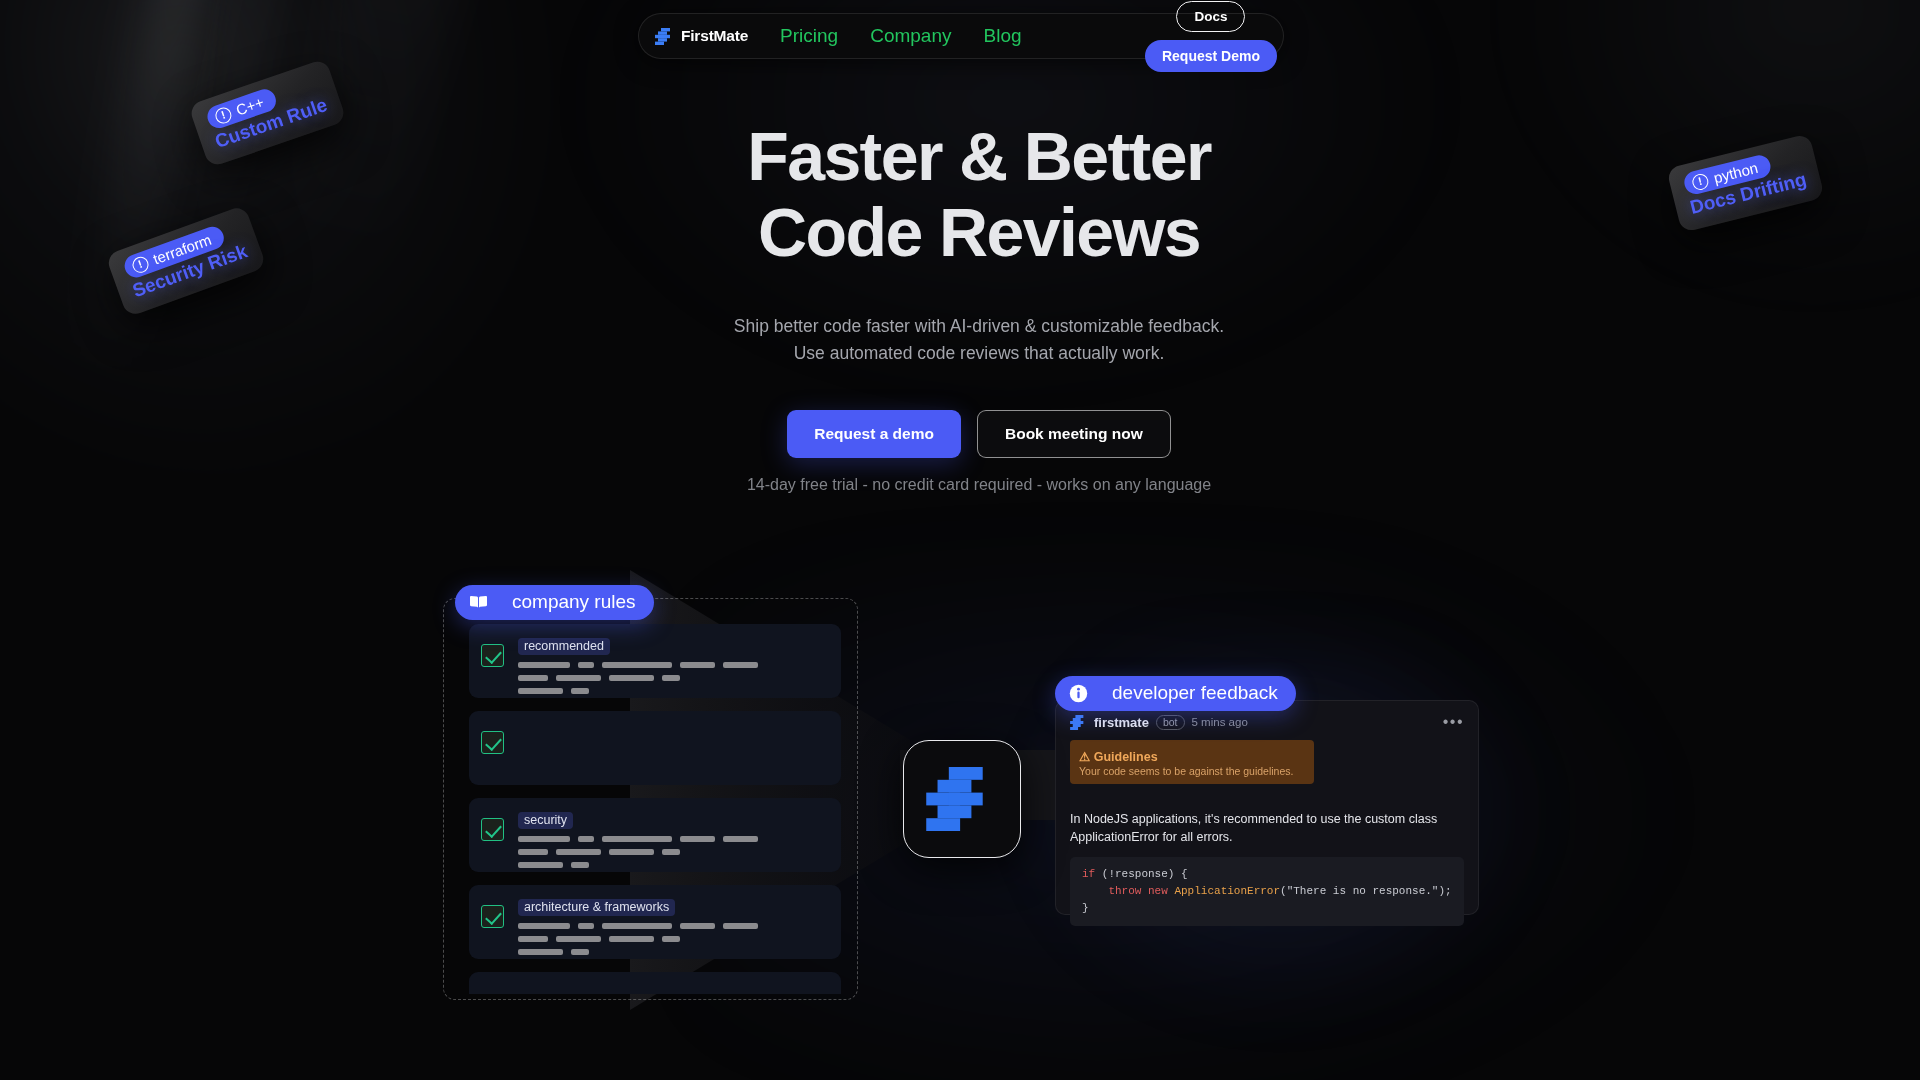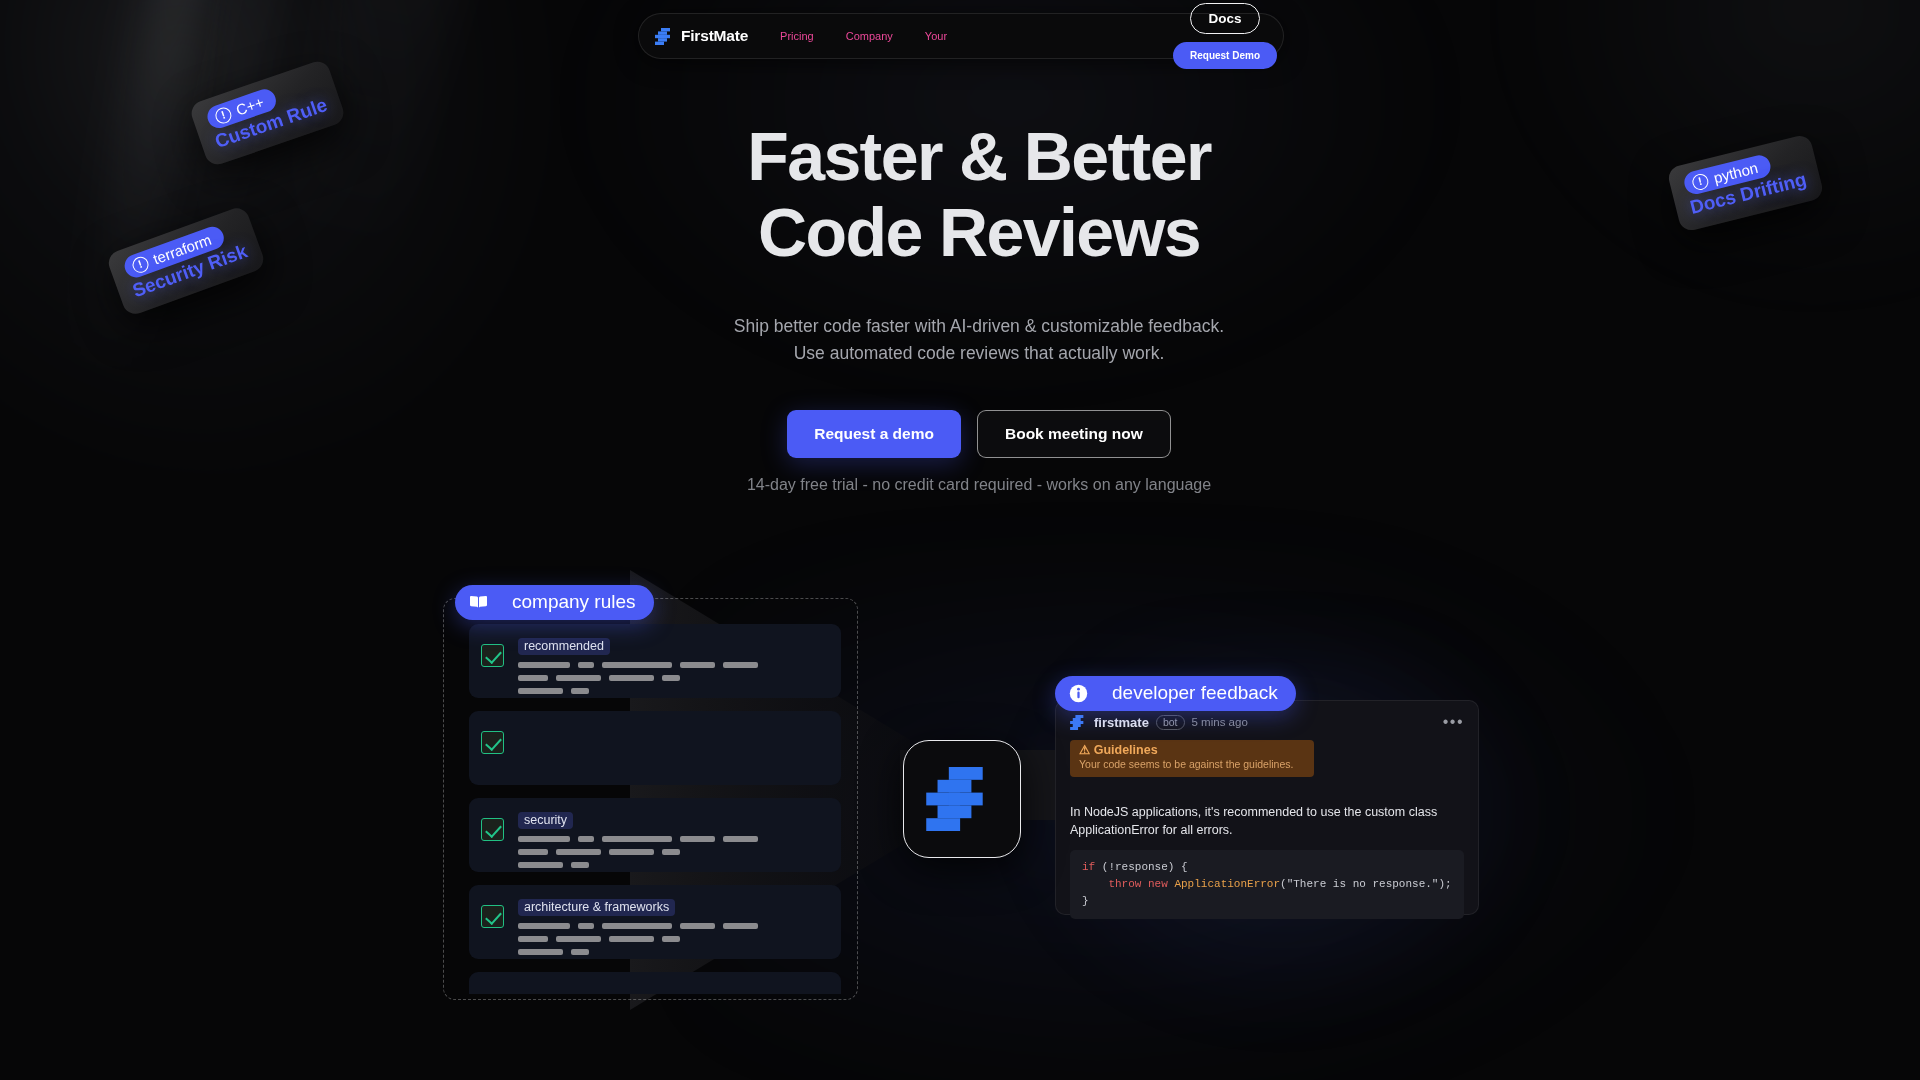--- a/index.html
+++ b/index.html
@@ -62,32 +62,32 @@
     border-radius: 23px;
     display: flex; align-items: center;
     padding: 0 6px 0 16px;
     box-shadow: 0 4px 22px rgba(0,0,0,0.6);
     z-index: 20;
   }
   .brand { display: flex; align-items: center; gap: 7px; margin-right: 32px; }
   .brand-name { color: #fff; font-size: 15.5px; font-weight: 700; letter-spacing: -0.2px; }
   .nav-links { display: flex; align-items: center; gap: 32px; }
   .nav-link {
-    color: #ec4899; font-size: 11px; text-decoration: none;
+    color: #22c55e; font-size: 19px; text-decoration: none;
     white-space: nowrap; cursor: pointer;
   }
   .nav-right { margin-left: auto; display: flex; align-items: center; gap: 8px; flex-direction: column; }
   .btn-docs {
     color: #fff; font-size: 13.5px; font-weight: 600;
     border: 1px solid #f2f2f4; border-radius: 16px;
     padding: 7px 17px; background: transparent; cursor: pointer;
     white-space: nowrap;
   }
   .btn-demo {
-    color: #fff; font-size: 10px; font-weight: 600;
+    color: #fff; font-size: 14px; font-weight: 600;
     border: none; border-radius: 16px;
     padding: 8px 17px; background: #4b5bf5; cursor: pointer;
     white-space: nowrap;
   }
 
   
   #hero { position: absolute; left: 7px; top: 118px; width: 1920px; text-align: center; z-index: 10; padding-left: 24px; }
   .h1 {
     color: #e6e7ea; font-size: 68px; line-height: 1.12;
     font-weight: 700; letter-spacing: -1.6px;
@@ -226,21 +226,21 @@
   .fb-bot {
     color: #9a9ca4; font-size: 10.5px;
     border: 1px solid #55575e; border-radius: 999px;
     padding: 0px 6px 1px 6px;
   }
   .fb-time { color: #8e9097; font-size: 11.5px; }
   .fb-dots { margin-left: auto; color: #9a9ca4; font-size: 16px; letter-spacing: 1.5px; cursor: pointer; }
   .warn-box {
     margin-top: 9px; width: 244px;
     background: #5a3413; border-radius: 4px;
-    padding: 2px 9px 7px 9px;
+    padding: 9px 9px 7px 9px;
   }
   .warn-title { color: #f0a85a; font-size: 12.5px; font-weight: 700; }
   .warn-sub { color: #d9a268; font-size: 10.5px; margin-top: 1px; }
   .fb-text { margin-top: 26px; color: #e4e5ea; font-size: 12.5px; line-height: 1.45; }
   .code-box {
     margin-top: 11px; background: #1a1b22; border-radius: 5px;
     padding: 9px 12px;
     font-family: "Liberation Mono", monospace; font-size: 11px; line-height: 1.55;
     white-space: pre;
   }
@@ -275,21 +275,21 @@
           <rect x="3" y="10.2" width="9" height="3.4"></rect>
           <rect x="0" y="13.6" width="9" height="3.4"></rect>
         </g>
       </svg>
       <span class="brand-name">FirstMate</span>
     </div>
 
     <div class="nav-links">
       <a class="nav-link">Pricing</a>
       <a class="nav-link">Company</a>
-      <a class="nav-link">Your</a>
+      <a class="nav-link">Blog</a>
     </div>
 
     <div class="nav-right">
       <button class="btn-docs">Docs</button>
       <button class="btn-demo">Request Demo</button>
     </div>
   </nav>
 
   <section id="hero">
     <div class="h1">Faster &amp; Better</div>

